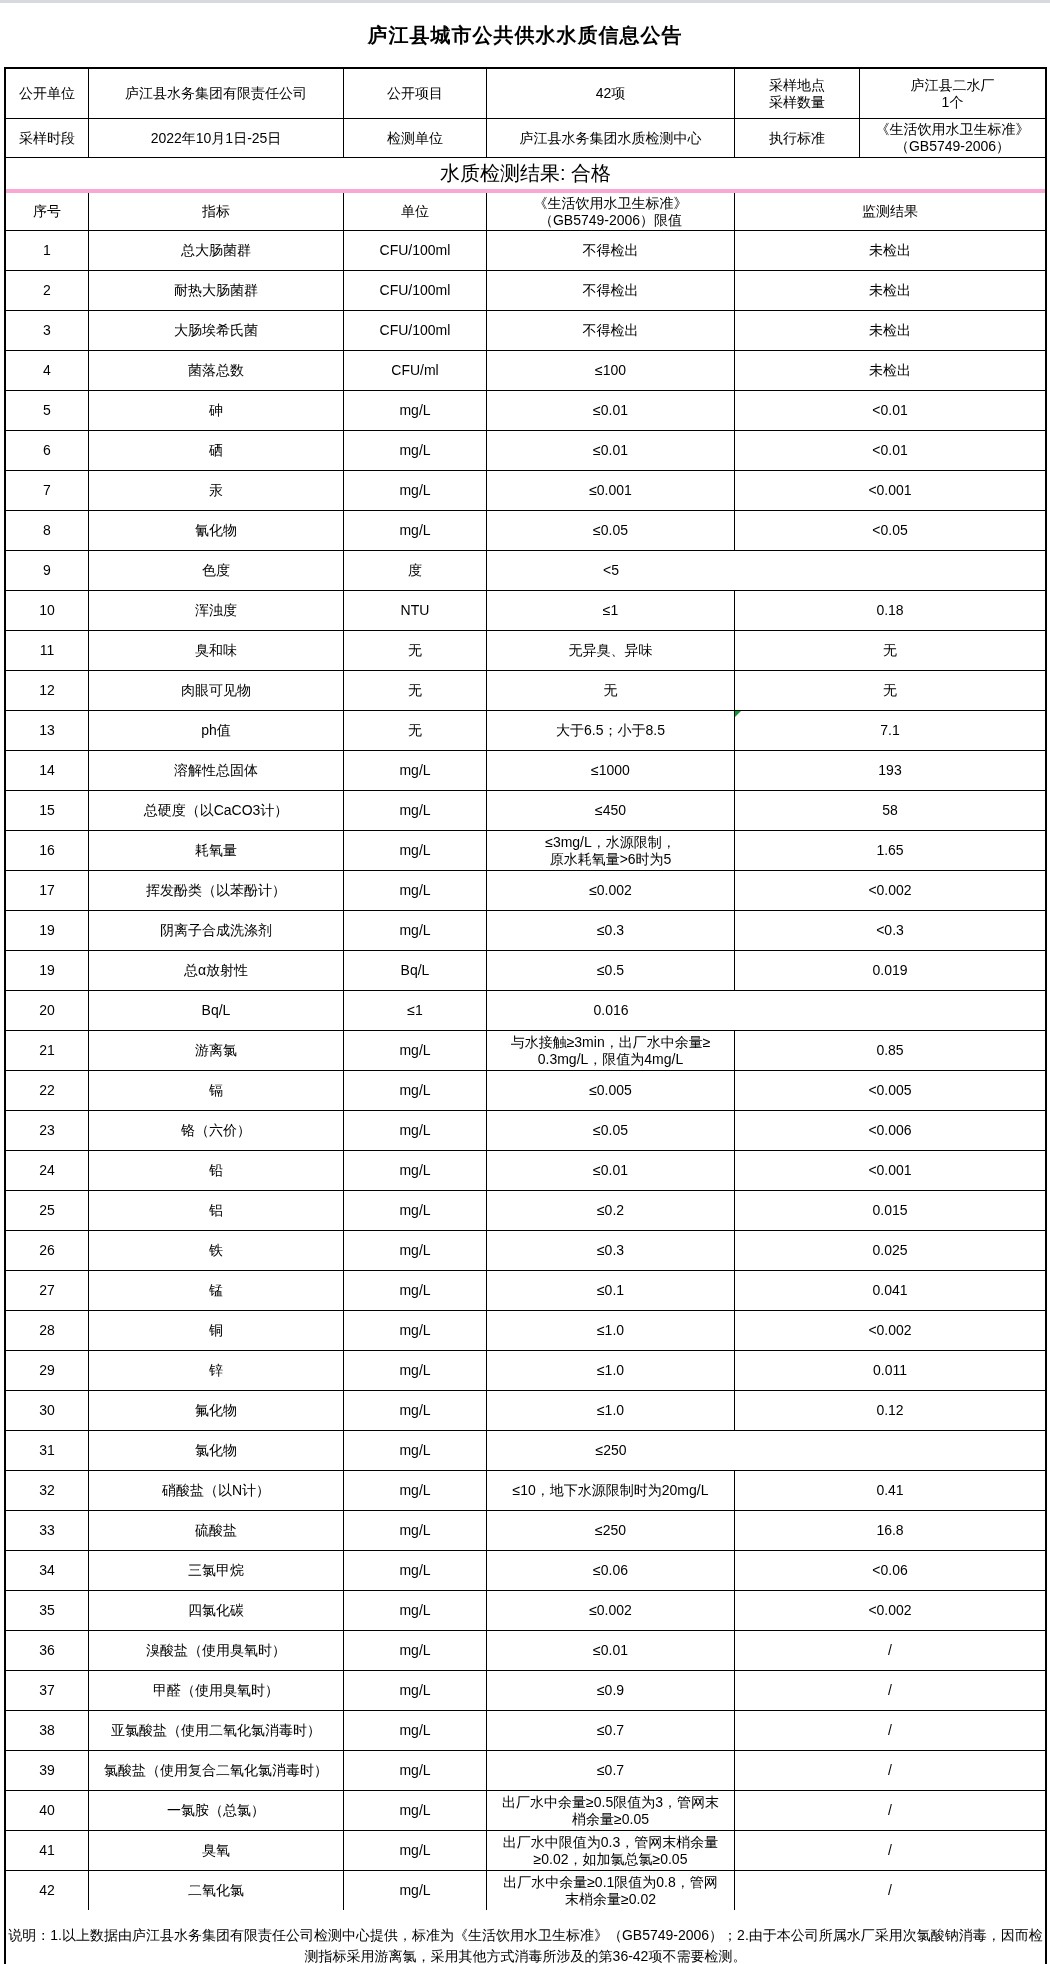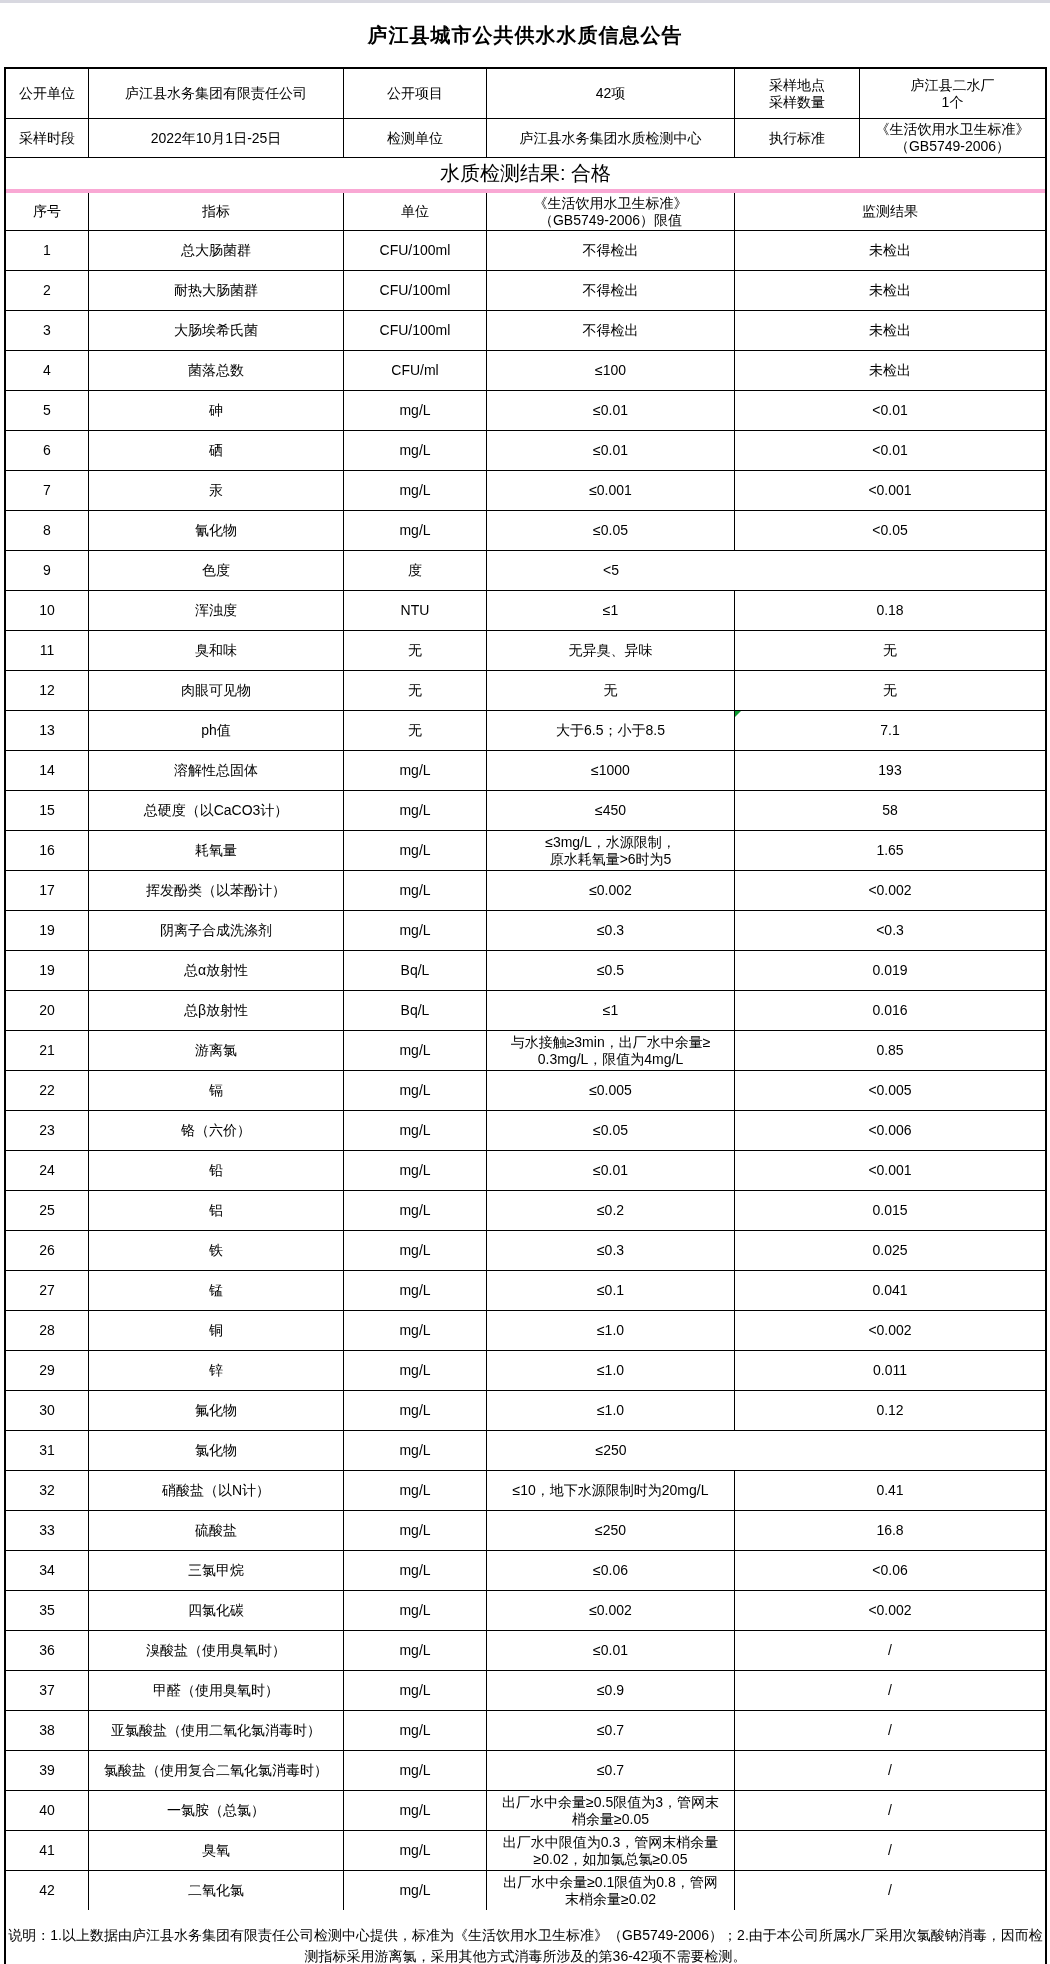--- a/index.html
+++ b/index.html
@@ -261,21 +261,20 @@
   <div class="grow g5 trow">
     <div class="cell">19</div>
     <div class="cell">总α放射性</div>
     <div class="cell">Bq/L</div>
     <div class="cell">≤0.5</div>
     <div class="cell">0.019</div>
   </div>
 
   <div class="grow g5 trow">
     <div class="cell">20</div>
-    <div class="cell">总β放射性</div>
     <div class="cell">Bq/L</div>
     <div class="cell">≤1</div>
     <div class="cell">0.016</div>
   </div>
 
   <div class="grow g5 trow">
     <div class="cell">21</div>
     <div class="cell">游离氯</div>
     <div class="cell">mg/L</div>
     <div class="cell">与水接触≥3min，出厂水中余量≥

